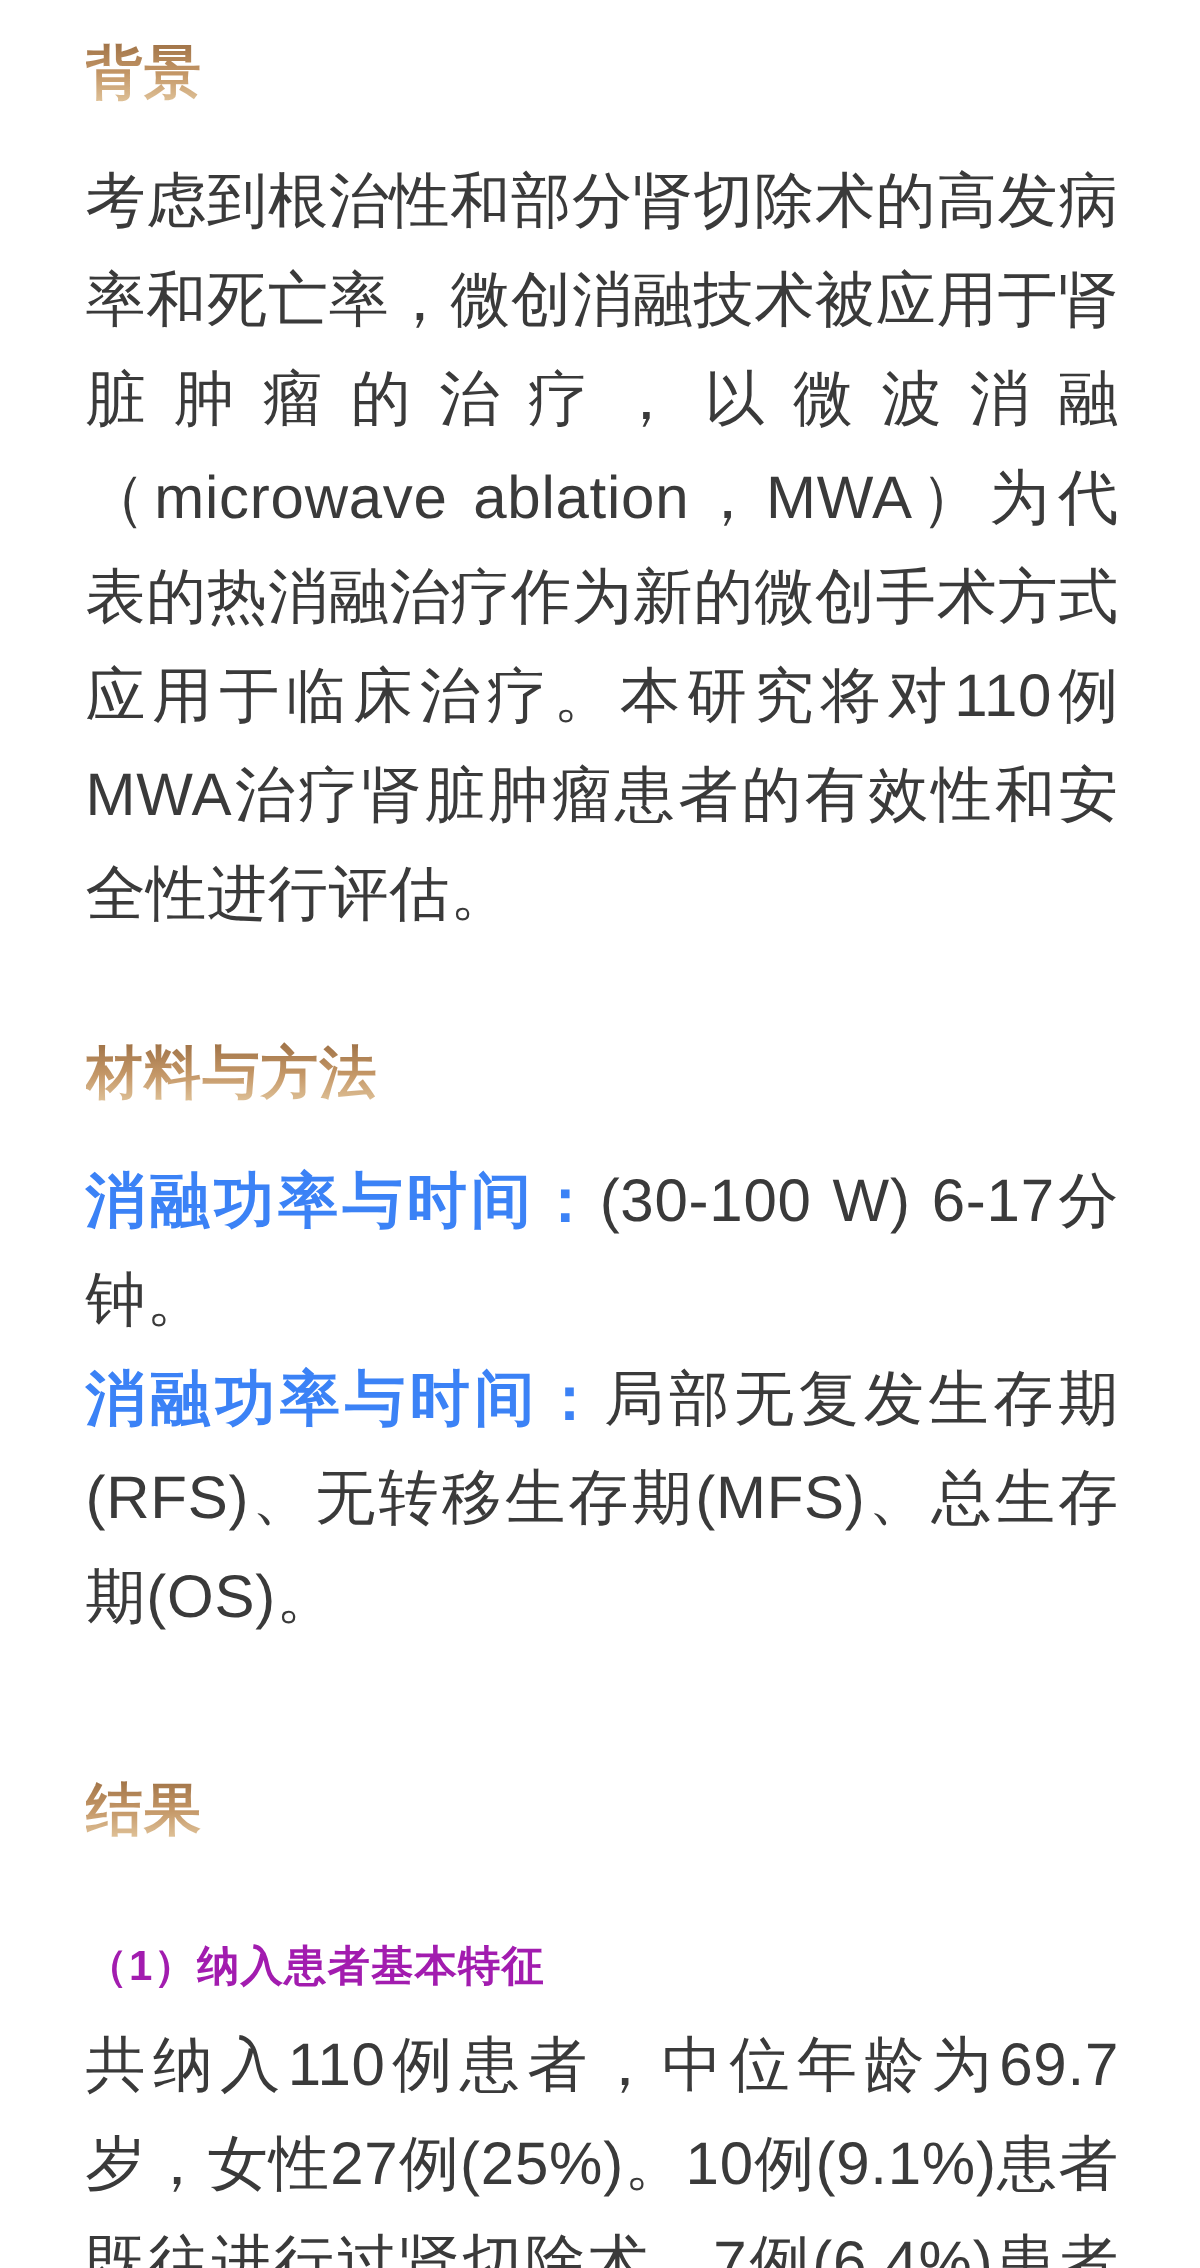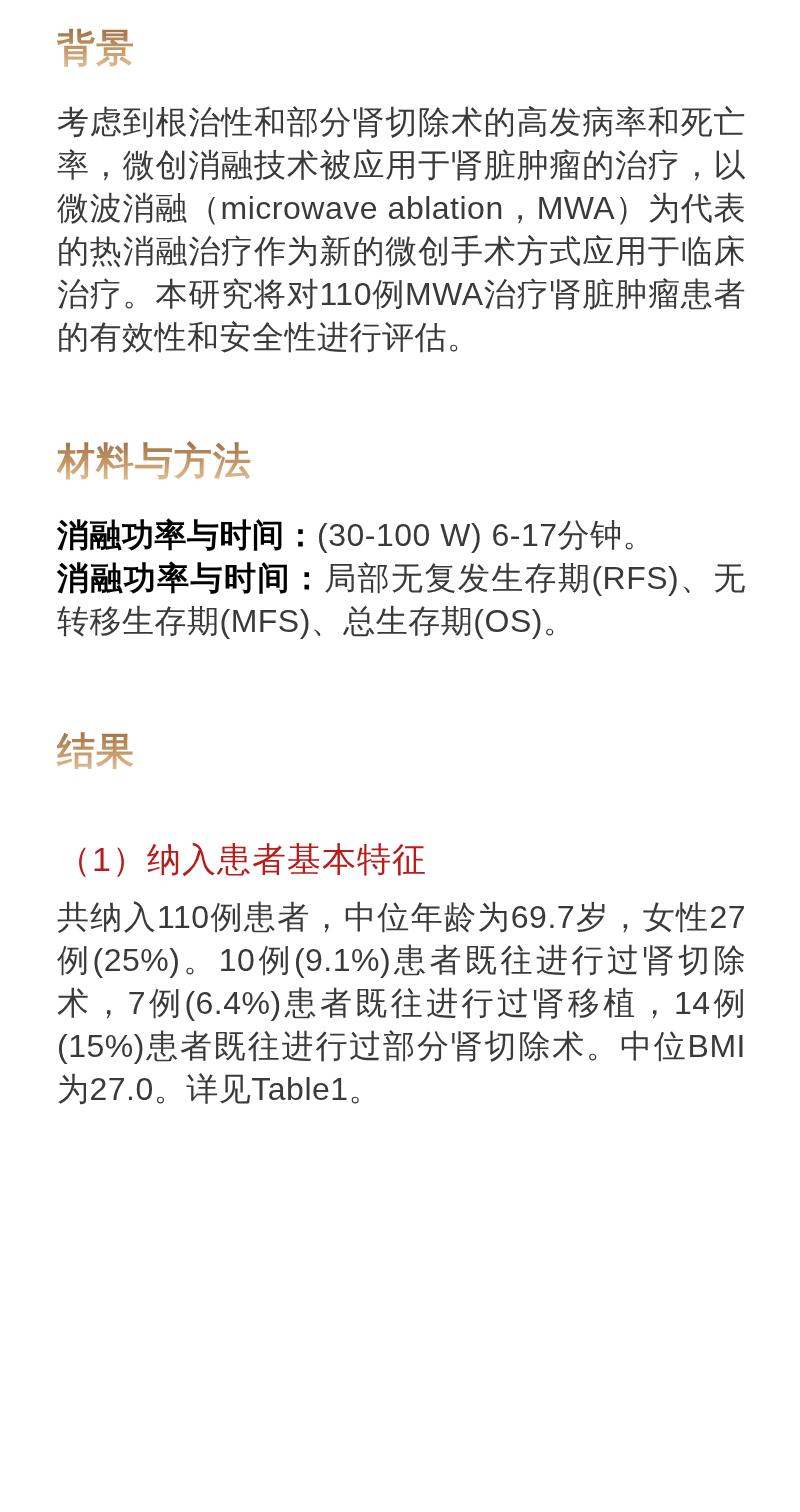--- a/index.html
+++ b/index.html
@@ -26,40 +26,40 @@
     margin: 0 0 30px 0;
     letter-spacing: 1px;
     color: #b8895a;
     background: linear-gradient(180deg, #9c6f44 0%, #c49767 52%, #e3c8a0 100%);
     -webkit-background-clip: text;
     background-clip: text;
     -webkit-text-fill-color: transparent;
     display: inline-block;
   }
   h2.section-wrap { margin: 0; }
-  .gap-methods { margin-top: 80px; }
+  .gap-methods { margin-top: 64px; }
   .gap-results { margin-top: 86px; }
   
   .body-text {
-    font-size: 32px;
-    line-height: 43px;
+    font-size: 40px;
+    line-height: 66px;
     color: #3a3a3a;
     text-align: justify;
     margin: 0;
     letter-spacing: 0.5px;
   }
   .body-text strong {
     font-weight: 700;
-    color: #000000;
+    color: #3b82f6;
   }
   
   .subsection-title {
-    font-size: 34px;
-    font-weight: 400;
-    color: #b91c1c;
+    font-size: 28px;
+    font-weight: 700;
+    color: #a21caf;
     line-height: 1.2;
     margin: 36px 0 16px 0;
     letter-spacing: 1px;
   }
 </style>
 </head>
 <body>
 
 <div class="page">
 

